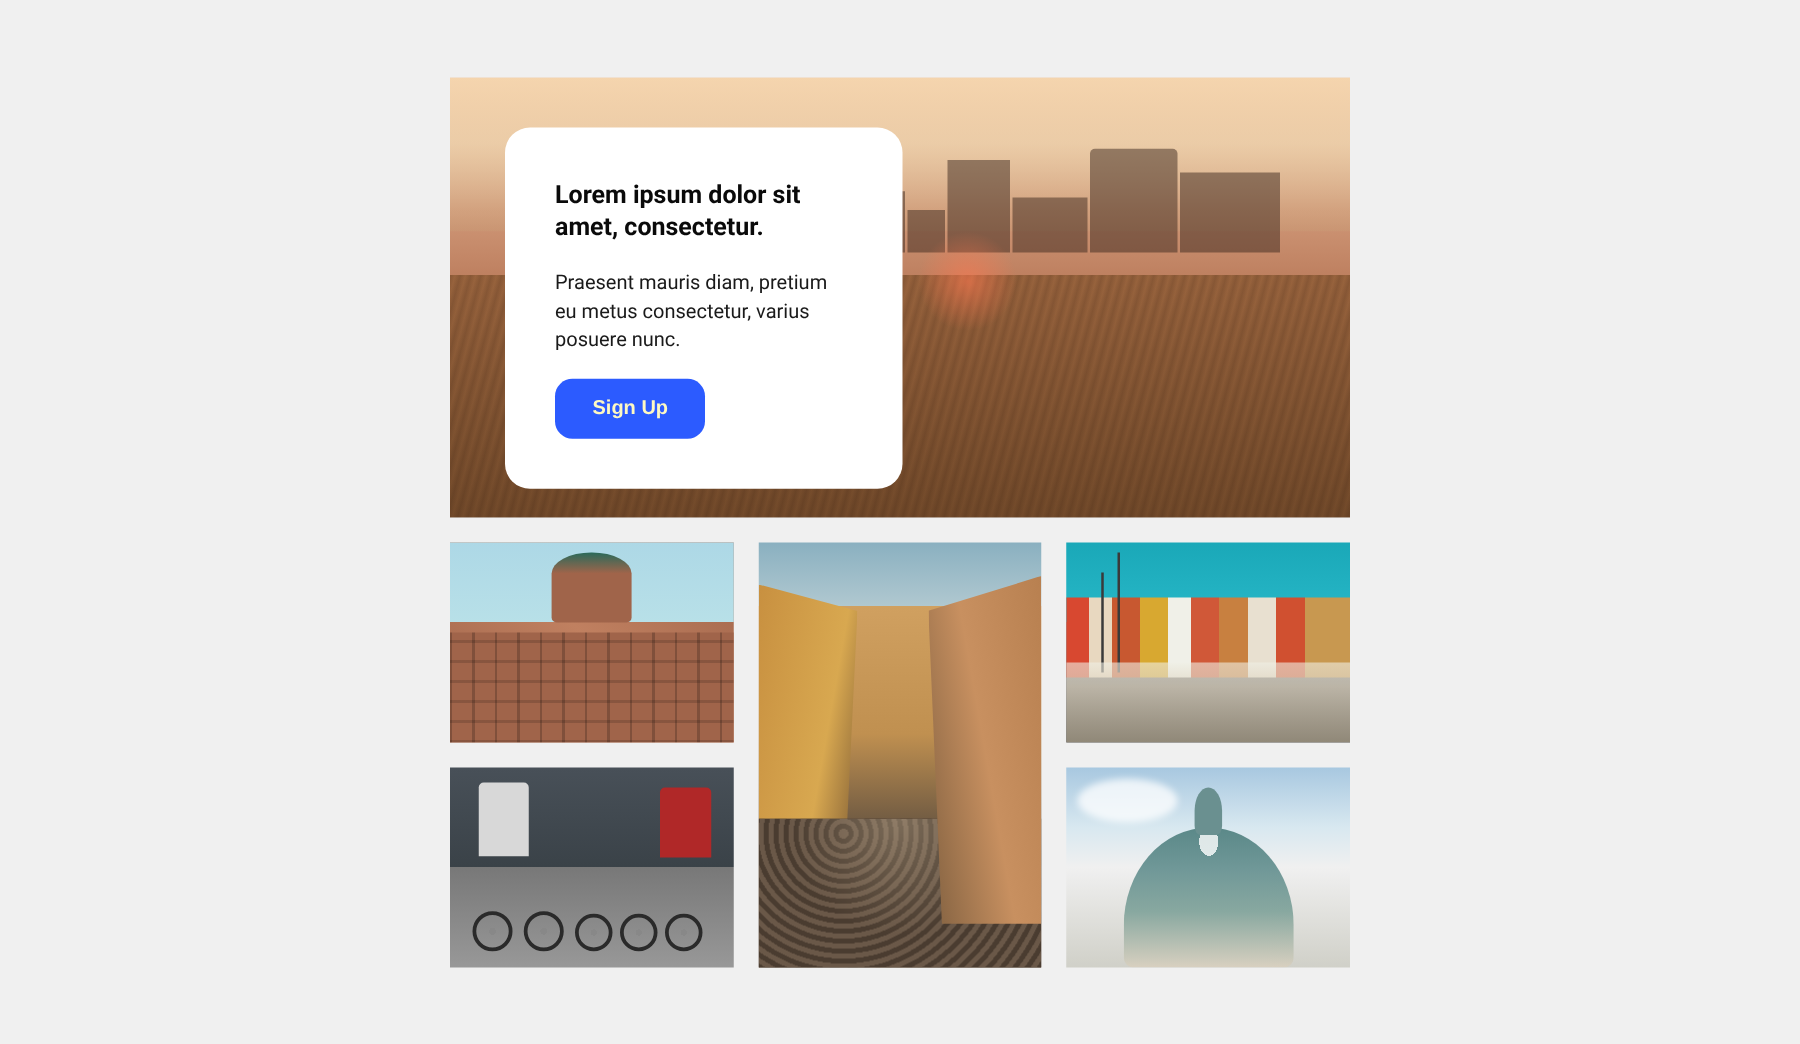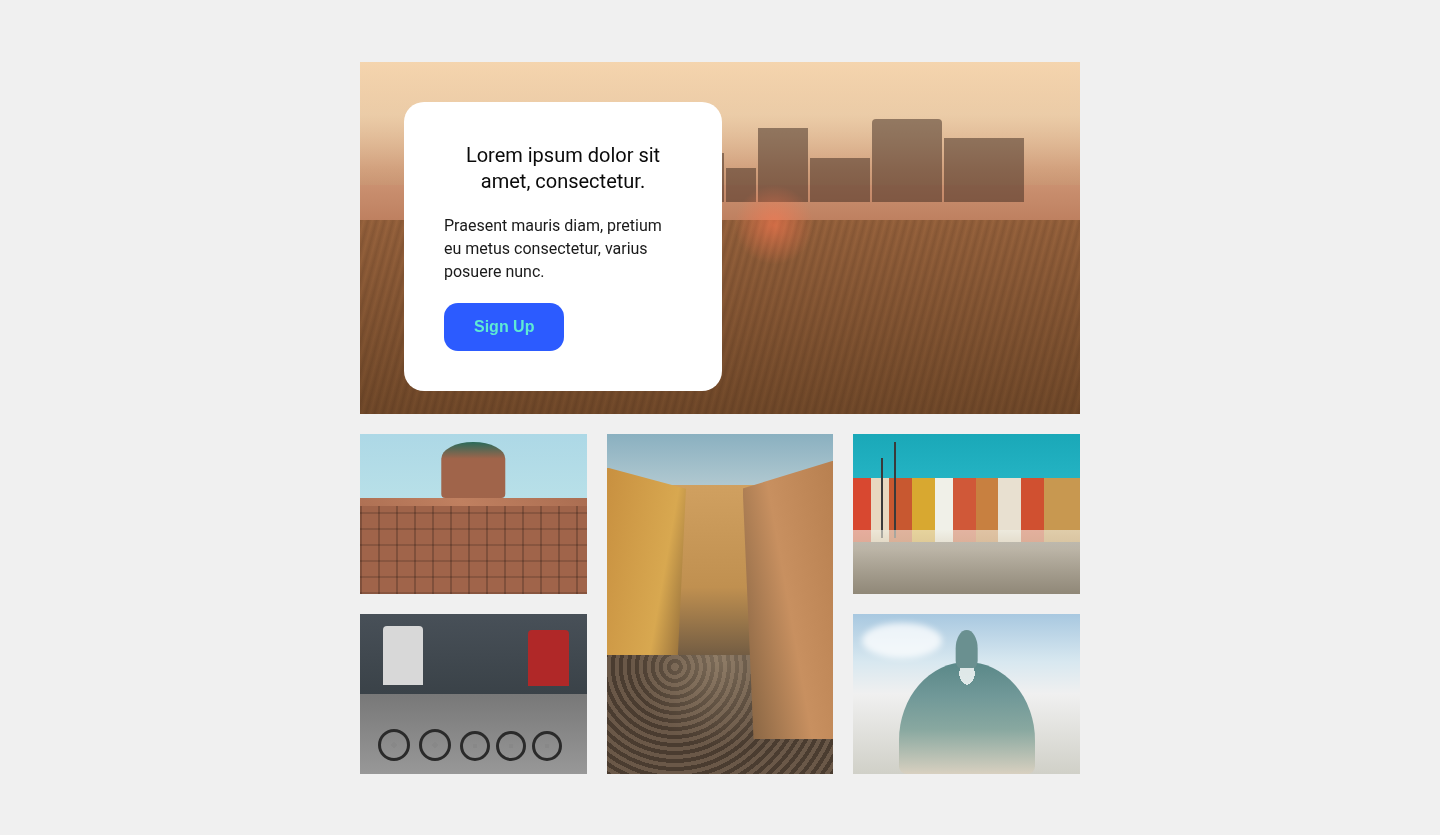--- a/index.html
+++ b/index.html
@@ -99,36 +99,35 @@
       position: absolute;
       top: 40px;
       left: 44px;
       width: 318px;
       background: #ffffff;
       border-radius: 20px;
       padding: 40px;
     }
     .hero-title {
       font-size: 20px;
-      font-weight: 400;
+      font-weight: 700;
       color: #0a0a0a;
       line-height: 1.3;
       margin-bottom: 20px;
-      text-align: center;
     }
     .hero-subtitle {
       font-size: 16px;
       color: #1a1a1a;
       line-height: 1.45;
       margin-bottom: 20px;
     }
     .hero-button {
       display: inline-block;
       background: #2c5bff;
-      color: #5eead4;
+      color: #fef9c3;
       font-size: 16px;
       font-weight: 600;
       padding: 15px 30px;
       border: none;
       border-radius: 14px;
       cursor: pointer;
     }
     .gallery {
       display: grid;
       grid-template-columns: 1fr 1fr 1fr;

